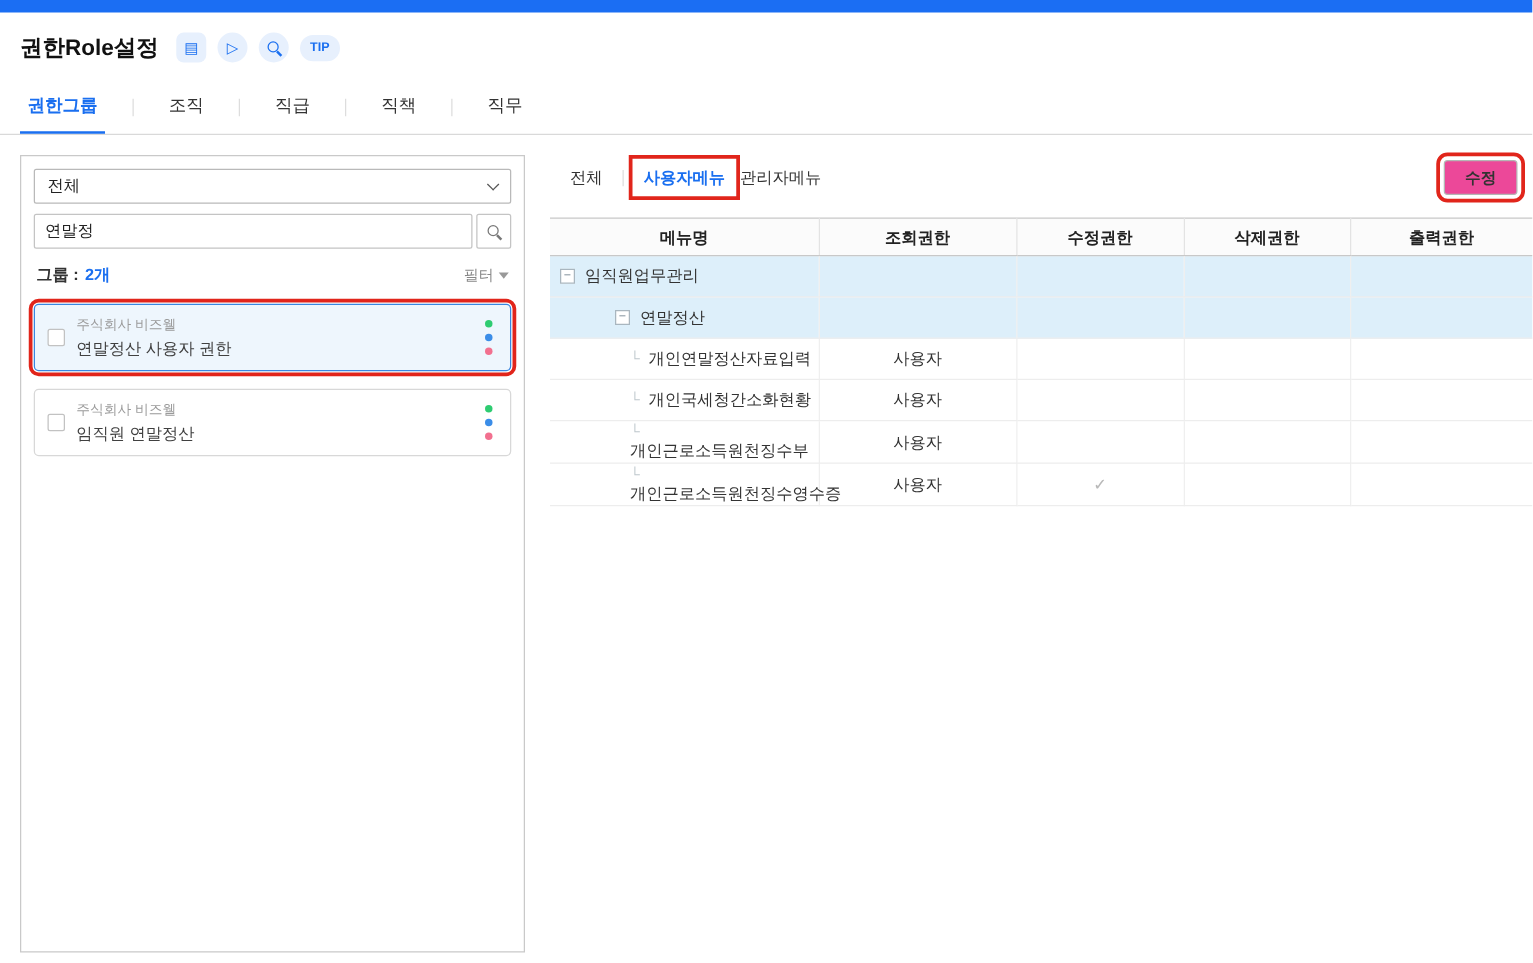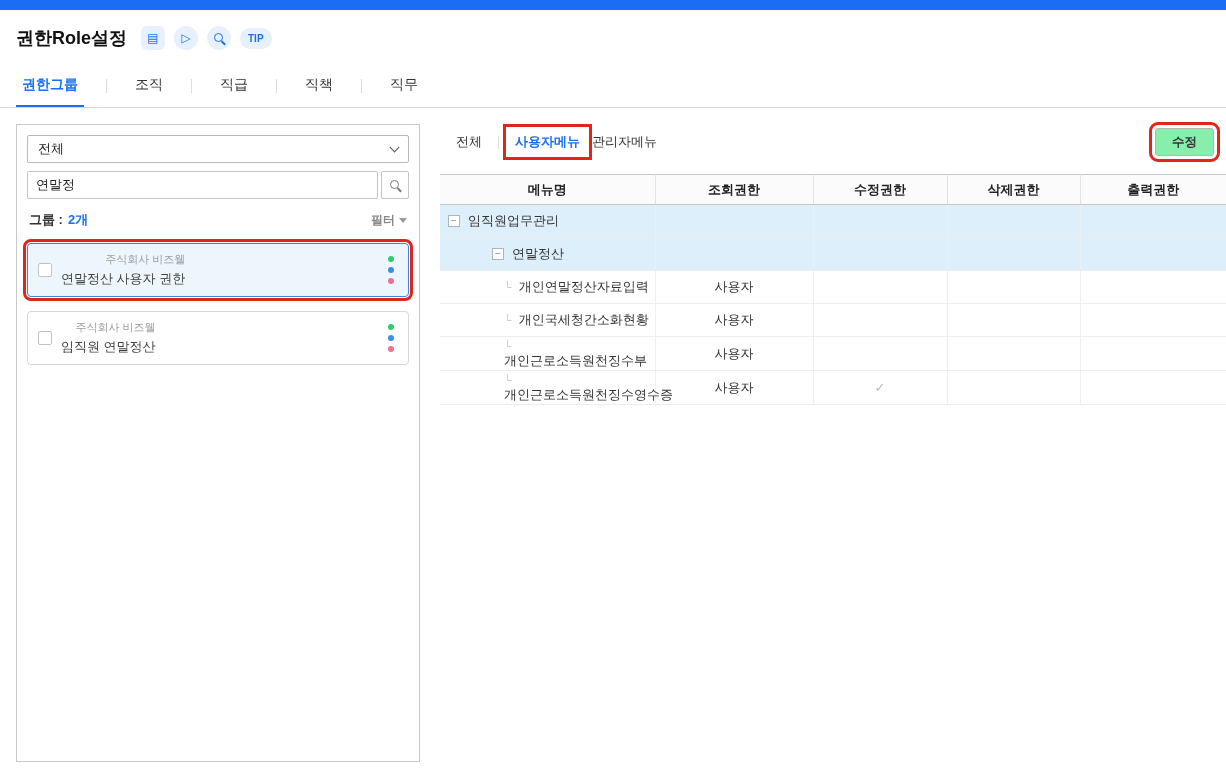--- a/index.html
+++ b/index.html
@@ -38,44 +38,44 @@
     transform:rotate(-45deg); margin-top:-4px; }
   .lp-search { display:flex; margin-top:8px; gap:3px; }
   .lp-search input { flex:1; height:28px; border:1px solid #c4c4c4; border-radius:2px;
     padding:0 8px; font-size:13px; color:#222; outline:none; }
   .sq-btn { width:28px; height:28px; border:1px solid #c4c4c4; border-radius:2px; background:#fff;
     display:inline-flex; align-items:center; justify-content:center; color:#777; cursor:pointer; }
   .lp-count { display:flex; align-items:center; margin-top:12px; padding:0 2px; }
   .cnt-label { font-weight:bold; color:#333; }
   .cnt-val { font-weight:bold; color:#1a6ff0; margin-left:5px; }
   .filter-toggle { margin-left:auto; color:#888; font-size:12px; cursor:pointer;
-    display:inline-flex; align-items:center; gap:4px;font-weight:bold; }
+    display:inline-flex; align-items:center; gap:4px; }
   .caret-down { width:0; height:0; border-left:4px solid transparent; border-right:4px solid transparent;
     border-top:5px solid #999; }
   .lp-items { margin-top:14px; display:flex; flex-direction:column; gap:14px; }
   .role-item { border:1px solid #d8d8d8; border-radius:4px; min-height:54px; padding:8px 10px;
     display:flex; align-items:center; cursor:pointer; background:#fff; }
   .role-item.selected { border-color:#3a86e0; background:#eef6fd; }
   .cb { width:14px; height:14px; border:1px solid #c2c2c2; border-radius:2px; background:#fff;
     margin-right:9px; flex:none; cursor:pointer; }
-  .ri-text { display:flex; flex-direction:column; gap:3px;align-items:flex-end; }
+  .ri-text { display:flex; flex-direction:column; gap:3px; }
   .ri-company { font-size:11px; color:#9a9a9a; }
   .ri-name { font-size:13px; color:#404040; }
   .dots { margin-left:auto; display:flex; flex-direction:column; gap:5px; padding-right:4px; }
   .dot { width:6px; height:6px; border-radius:50%; }
   .dot.g { background:#2ecc71; } .dot.b { background:#3b8de8; } .dot.p { background:#f2708f; }
 
   
   .right-panel { flex:1; margin-left:20px; display:flex; flex-direction:column; }
   .rp-header { display:flex; align-items:center; height:36px; padding:0 12px 0 10px; }
   .rtab { display:inline-flex; align-items:center; padding:3px 6px; font-size:13px; color:#333; cursor:pointer; }
   .rtab.active { color:#1a6ff0; font-weight:bold; }
   .rtab-sep { width:1px; height:13px; background:#ddd; margin:0 10px; }
   .edit-btn { margin-left:auto; height:28px; padding:0 16px; border:1px solid #b5b5b5; border-radius:3px;
-    background:#86efac; font-size:12.5px; font-weight:bold; color:#333; cursor:pointer; }
+    background:#ec4899; font-size:12.5px; font-weight:bold; color:#333; cursor:pointer; }
   .rp-filter { border-top:1px solid #e3e3e3; border-bottom:1px solid #e3e3e3; height:44px;
     display:flex; align-items:center; padding-left:70px; margin-top:6px; }
   .f-label { font-weight:bold; color:#222; margin-right:10px; }
   .f-select { width:192px; height:28px; border:1px solid #c4c4c4; border-radius:2px; display:flex;
     align-items:center; padding:0 10px; cursor:pointer; color:#555; }
   .f-select .txt { flex:1; }
   .f-input { width:150px; height:28px; border:1px solid #c4c4c4; border-radius:2px; padding:0 8px;
     font-size:12.5px; outline:none; }
   .gap-big { width:108px; }
   .rp-filter .sq-btn { margin-left:auto; margin-right:22px; width:30px; height:30px; }

